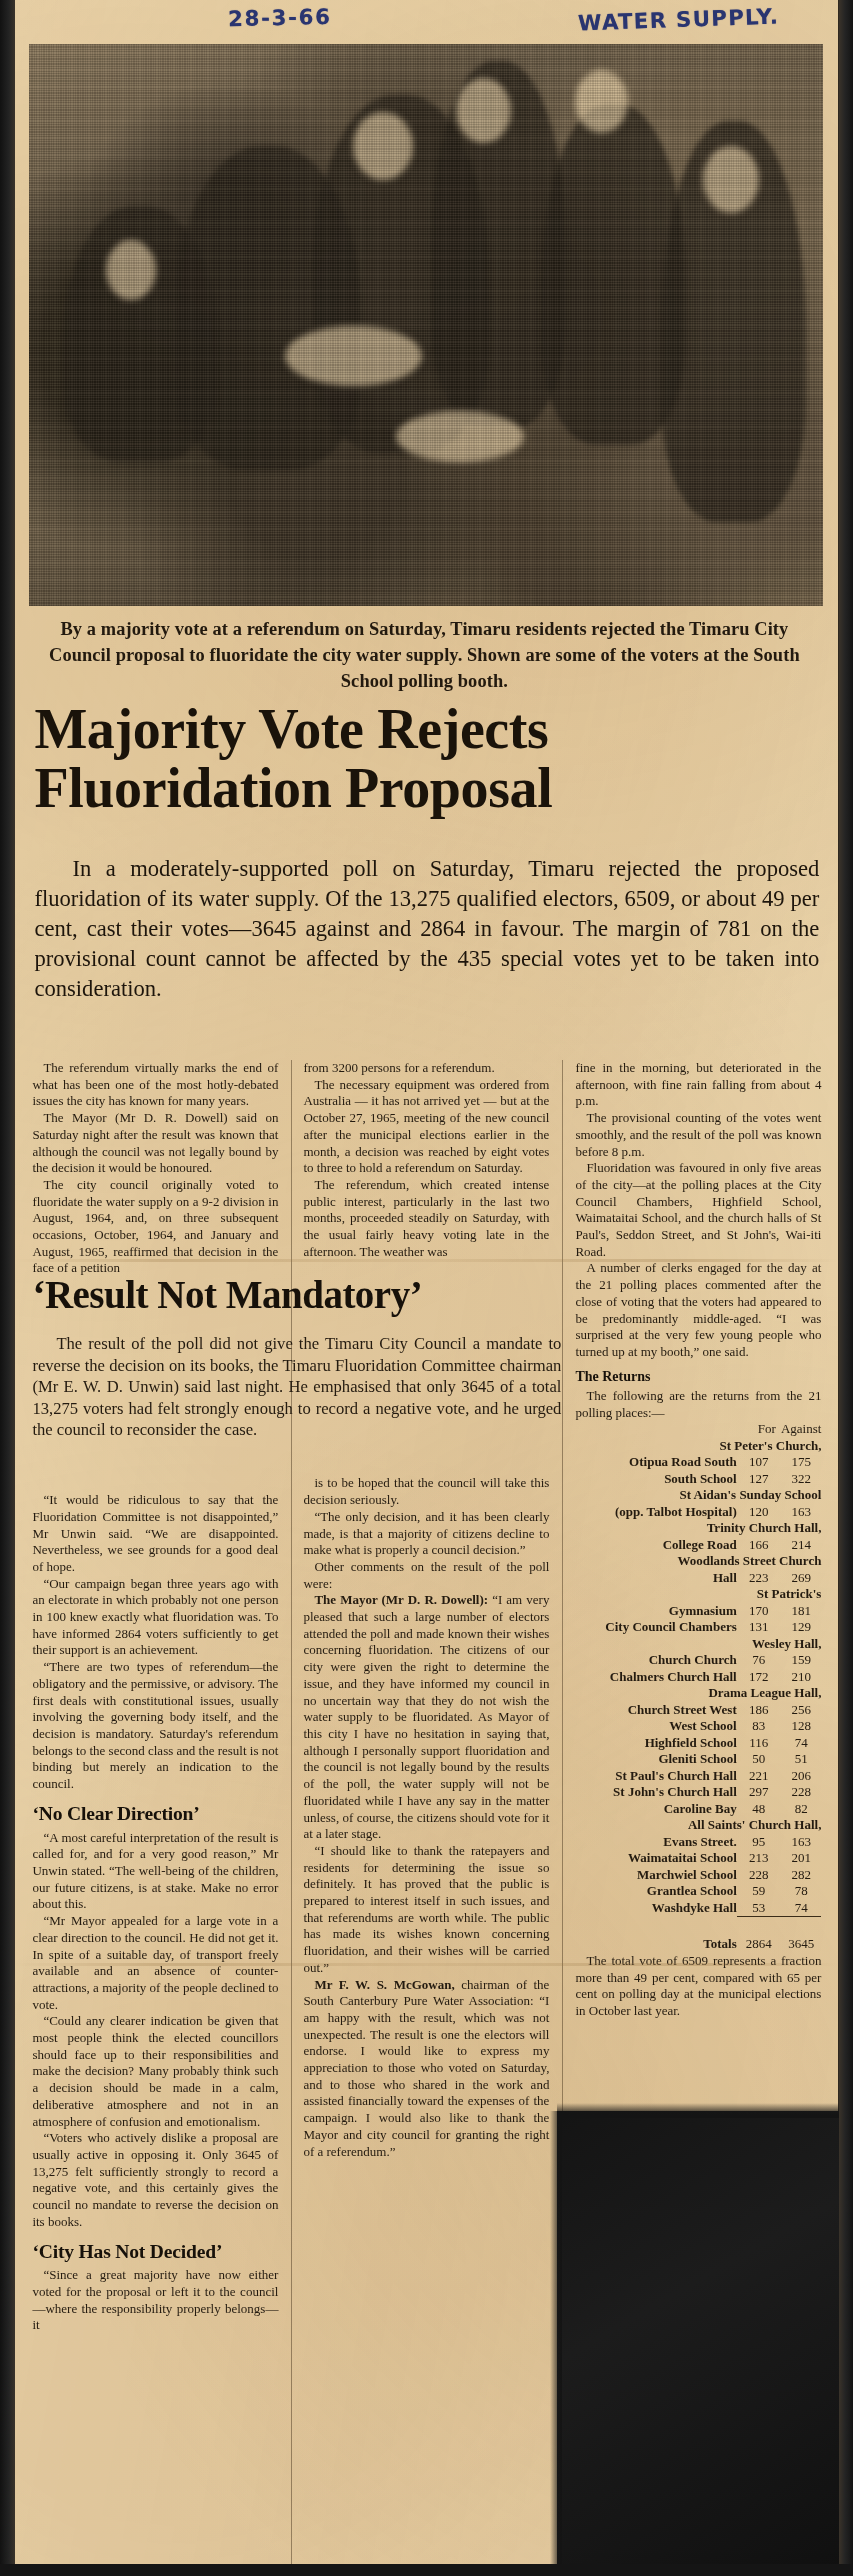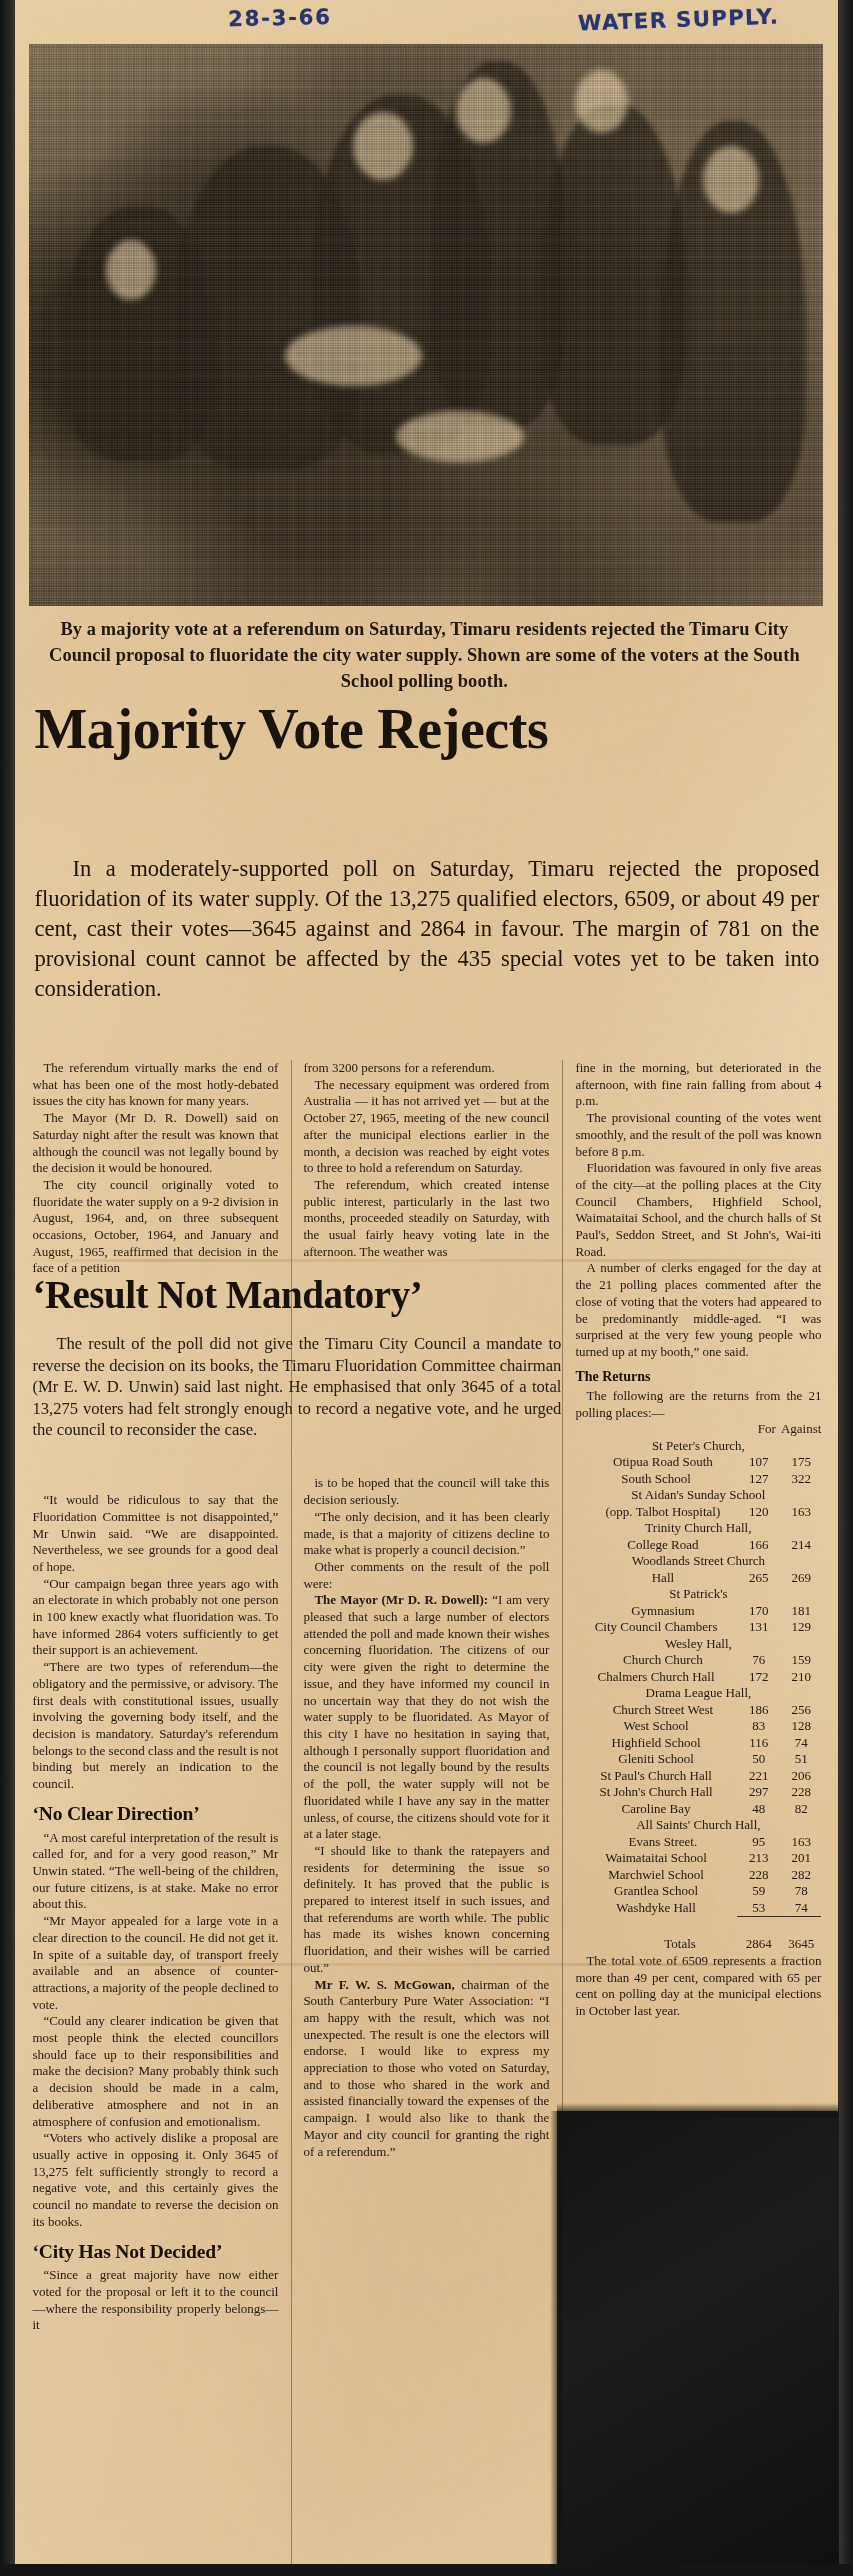--- a/index.html
+++ b/index.html
@@ -248,21 +248,21 @@
     color: #17110a;
   }
   table.returns {
     width: 100%;
     border-collapse: collapse;
     font-size: 13px;
     line-height: 1.27;
     color: #241b10;
   }
   table.returns td { padding: 0; vertical-align: bottom; }
-  table.returns td.place { text-align: center; }
+  table.returns td.place { text-align: right; font-weight: bold; }
   table.returns td.num { text-align: center; width: 34px; padding-left: 5.1px; white-space: nowrap; }
   table.returns tr.hdr td { text-align: right; font-weight: 400; }
   table.returns td.indent { padding-left: 13.7px; }
   table.returns tr.totals td { padding-top: 2.6px; }
   .rule-cell { border-top: 1.3px solid #3a2c18; }
 
   
   #torn-corner {
     position: absolute;
     right: 15.4px;
@@ -325,20 +325,21 @@
       <div class="lite" style="left:256px; top:282px; width:137px; height:60px;"></div>
       <div class="lite" style="left:367px; top:367px; width:128px; height:51px;"></div>
     </div>
     <div class="grain"></div>
   </div>
 
   <div id="caption">By a majority vote at a referendum on Saturday, Timaru residents rejected the Timaru City Council proposal to fluoridate the city water supply.  Shown are some of the voters at the South School polling booth.</div>
 
   <div id="headline">
     <span class="l1">Majority Vote Rejects</span>
+    <span class="l2">Fluoridation Proposal</span>
   </div>
 
   <div id="lead">In a moderately-supported poll on Saturday, Timaru rejected the proposed fluoridation of its water supply.  Of the 13,275 qualified electors, 6509, or about 49 per cent, cast their votes—3645 against and 2864 in favour.  The margin of 781 on the provisional count cannot be affected by the 435 special votes yet to be taken into consideration.</div>
 
   <div id="body-cols">
     <div class="vrule r1"></div>
     <div class="vrule r2"></div>
 
     <div class="col c1">
       <p>The referendum virtually marks the end of what has been one of the most hotly-debated issues the city has known for many years.</p>
@@ -426,21 +427,21 @@
             <tr>
               <td class="place indent">College Road</td>
               <td class="num">166</td>
               <td class="num">214</td>
             </tr>
             <tr>
               <td class="place" colspan="3">Woodlands Street Church</td>
             </tr>
             <tr>
               <td class="place indent">Hall</td>
-              <td class="num">265</td>
+              <td class="num">223</td>
               <td class="num">269</td>
             </tr>
             <tr>
               <td class="place" colspan="3">St Patrick's</td>
             </tr>
             <tr>
               <td class="place indent">Gymnasium</td>
               <td class="num">170</td>
               <td class="num">181</td>
             </tr>

